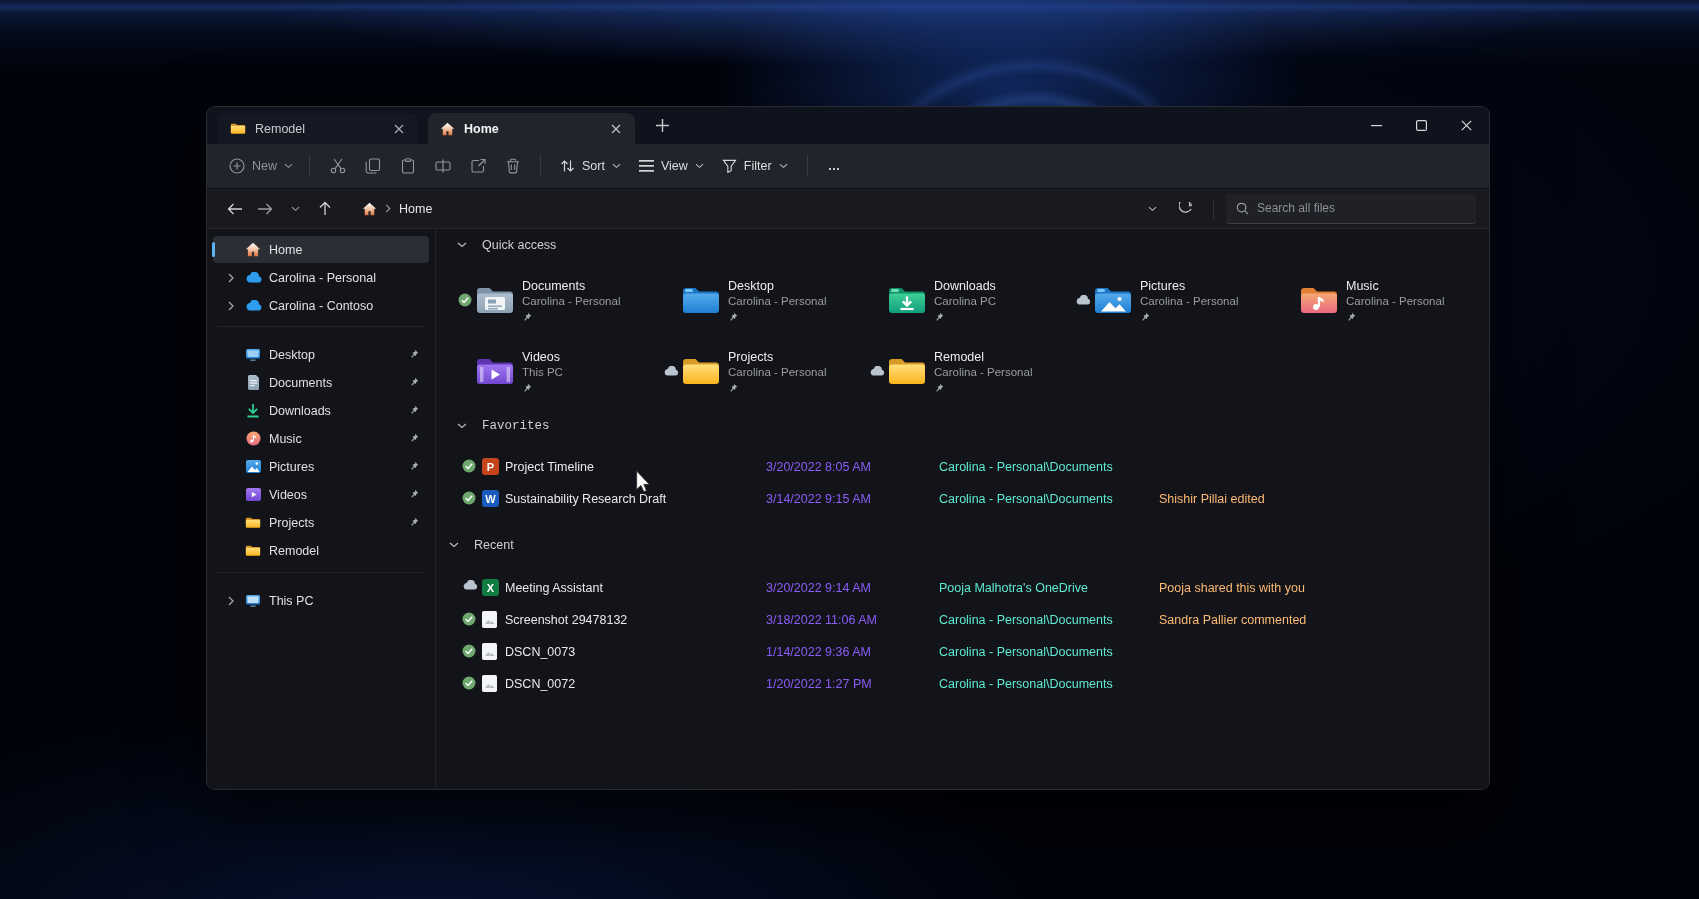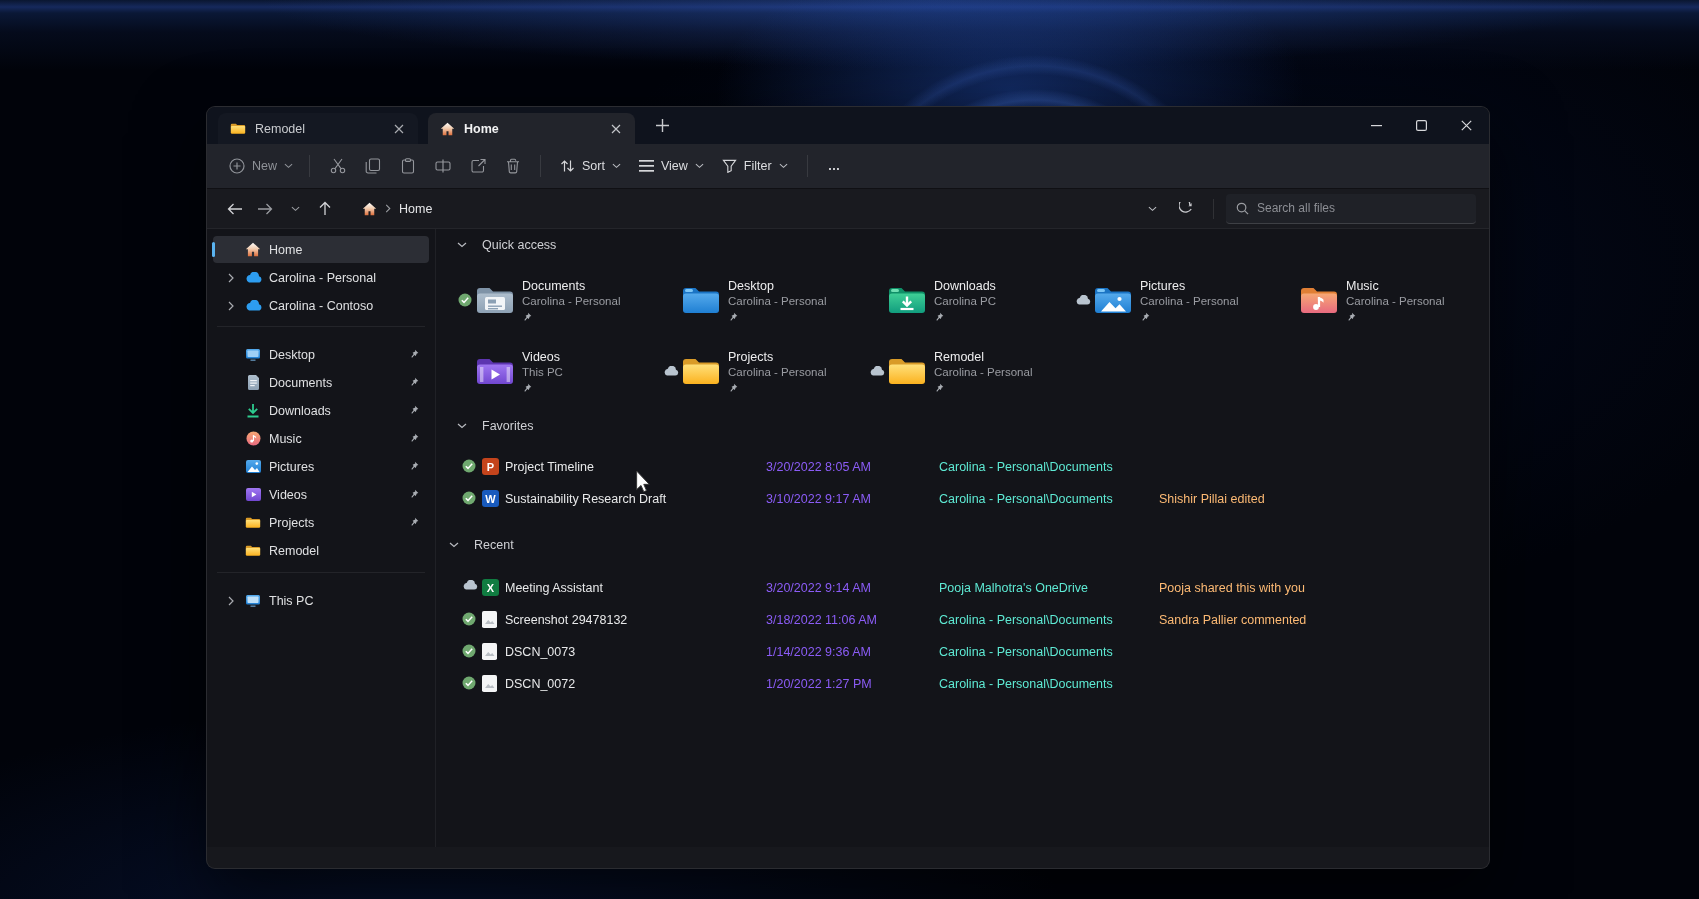--- a/index.html
+++ b/index.html
@@ -8,21 +8,21 @@
   .desktop { position:relative; width:1699px; height:899px; background-color:#01030a;
     background-image:
       radial-gradient(circle at 1035px 255px, transparent 146px, rgba(80,130,235,.28) 155px, transparent 166px),
       radial-gradient(circle at 1035px 255px, transparent 180px, rgba(70,115,220,.20) 189px, transparent 200px),
       radial-gradient(ellipse 420px 200px at 1010px 90px, rgba(30,70,160,.55), transparent 70%),
       radial-gradient(ellipse 900px 90px at 55% 0%, rgba(50,90,190,.40), transparent 75%),
       linear-gradient(180deg, #0a1630 0px, #16295c 7px, #0a1836 13px, #050b1c 32px, rgba(5,11,28,0) 70px),
       radial-gradient(ellipse 900px 500px at 70% 30%, rgba(10,25,70,.35), transparent 70%),
       radial-gradient(ellipse 900px 320px at 25% 104%, rgba(15,38,95,.45), transparent 72%);
   }
-  .window { position:absolute; left:206px; top:106px; width:1284px; height:763px;
+  .window { position:absolute; left:206px; top:106px; width:1284px; height:684px;
     background:#17181d; border:1px solid rgba(255,255,255,.09); border-radius:9px;
     box-shadow:0 26px 70px rgba(0,0,0,.65); overflow:hidden; color:#e8e9ea; font-size:12.5px; }
 
   
   .tabbar { height:37px; background:#0f131d; display:flex; align-items:flex-end; padding-left:11px; }
   .tab { height:31px; display:flex; align-items:center; gap:9px; padding:0 10px 0 12px;
     border-radius:8px 8px 0 0; color:#c9cbcf; }
   .tab.inactive { width:200px; background:rgba(255,255,255,.025); }
   .tab.active { width:207px; background:#22242b; color:#f2f2f3; font-weight:bold; margin-left:10px; }
   .tab-label { flex:1; white-space:nowrap; overflow:hidden; }
@@ -710,21 +710,21 @@
               <span class="t-loc">Carolina - Personal</span>
               <span class="t-pin">
                   <svg width="10" height="10" viewBox="0 0 12 12">
                     <path d="M7.2.8l4 4-1.9.5-1.2 3.2-1.6-1.3-2.8 3.2-.9-.9L5.6 6 4.3 4.4 7.5 3z" fill="#a9adb3"></path>
                   </svg>
                 </span>
             </span>
           </div>
         </div>
 
-        <div class="sec-h" style="left:20px; top:190px;">
+        <div class="sec-h" style="left:20px; top:190px;font-family:Liberation Mono, monospace;">
           <svg width="10" height="6" viewBox="0 0 10 6">
               <path d="M1 1l4 3.5L9 1" fill="none" stroke="#b9bbc0" stroke-width="1.2"></path>
             </svg>
           <span>Favorites</span>
         </div>
 
         <div class="rows" style="top:222px;">
           <div class="frow">
             <span class="r-status">
               <svg width="14" height="14" viewBox="0 0 14 14">
@@ -740,21 +740,21 @@
           </div>
           <div class="frow">
             <span class="r-status">
               <svg width="14" height="14" viewBox="0 0 14 14">
                   <circle cx="7" cy="7" r="6.5" fill="#6fa86f"></circle>
                   <path d="M3.8 7.2l2.2 2.2 4.2-4.6" fill="none" stroke="#fff" stroke-width="1.5"></path>
                 </svg>
             </span>
             <span class="r-icon office" style="background:#185abd;">W</span>
             <span class="r-name">Sustainability Research Draft</span>
-            <span class="r-date">3/10/2022 9:17 AM</span>
+            <span class="r-date">3/14/2022 9:15 AM</span>
             <span class="r-loc">Carolina - Personal\Documents</span>
             <span class="r-act">Shishir Pillai edited</span>
           </div>
         </div>
 
         <div class="sec-h" style="left:12px; top:309px;">
           <svg width="10" height="6" viewBox="0 0 10 6">
               <path d="M1 1l4 3.5L9 1" fill="none" stroke="#b9bbc0" stroke-width="1.2"></path>
             </svg>
           <span>Recent</span>

